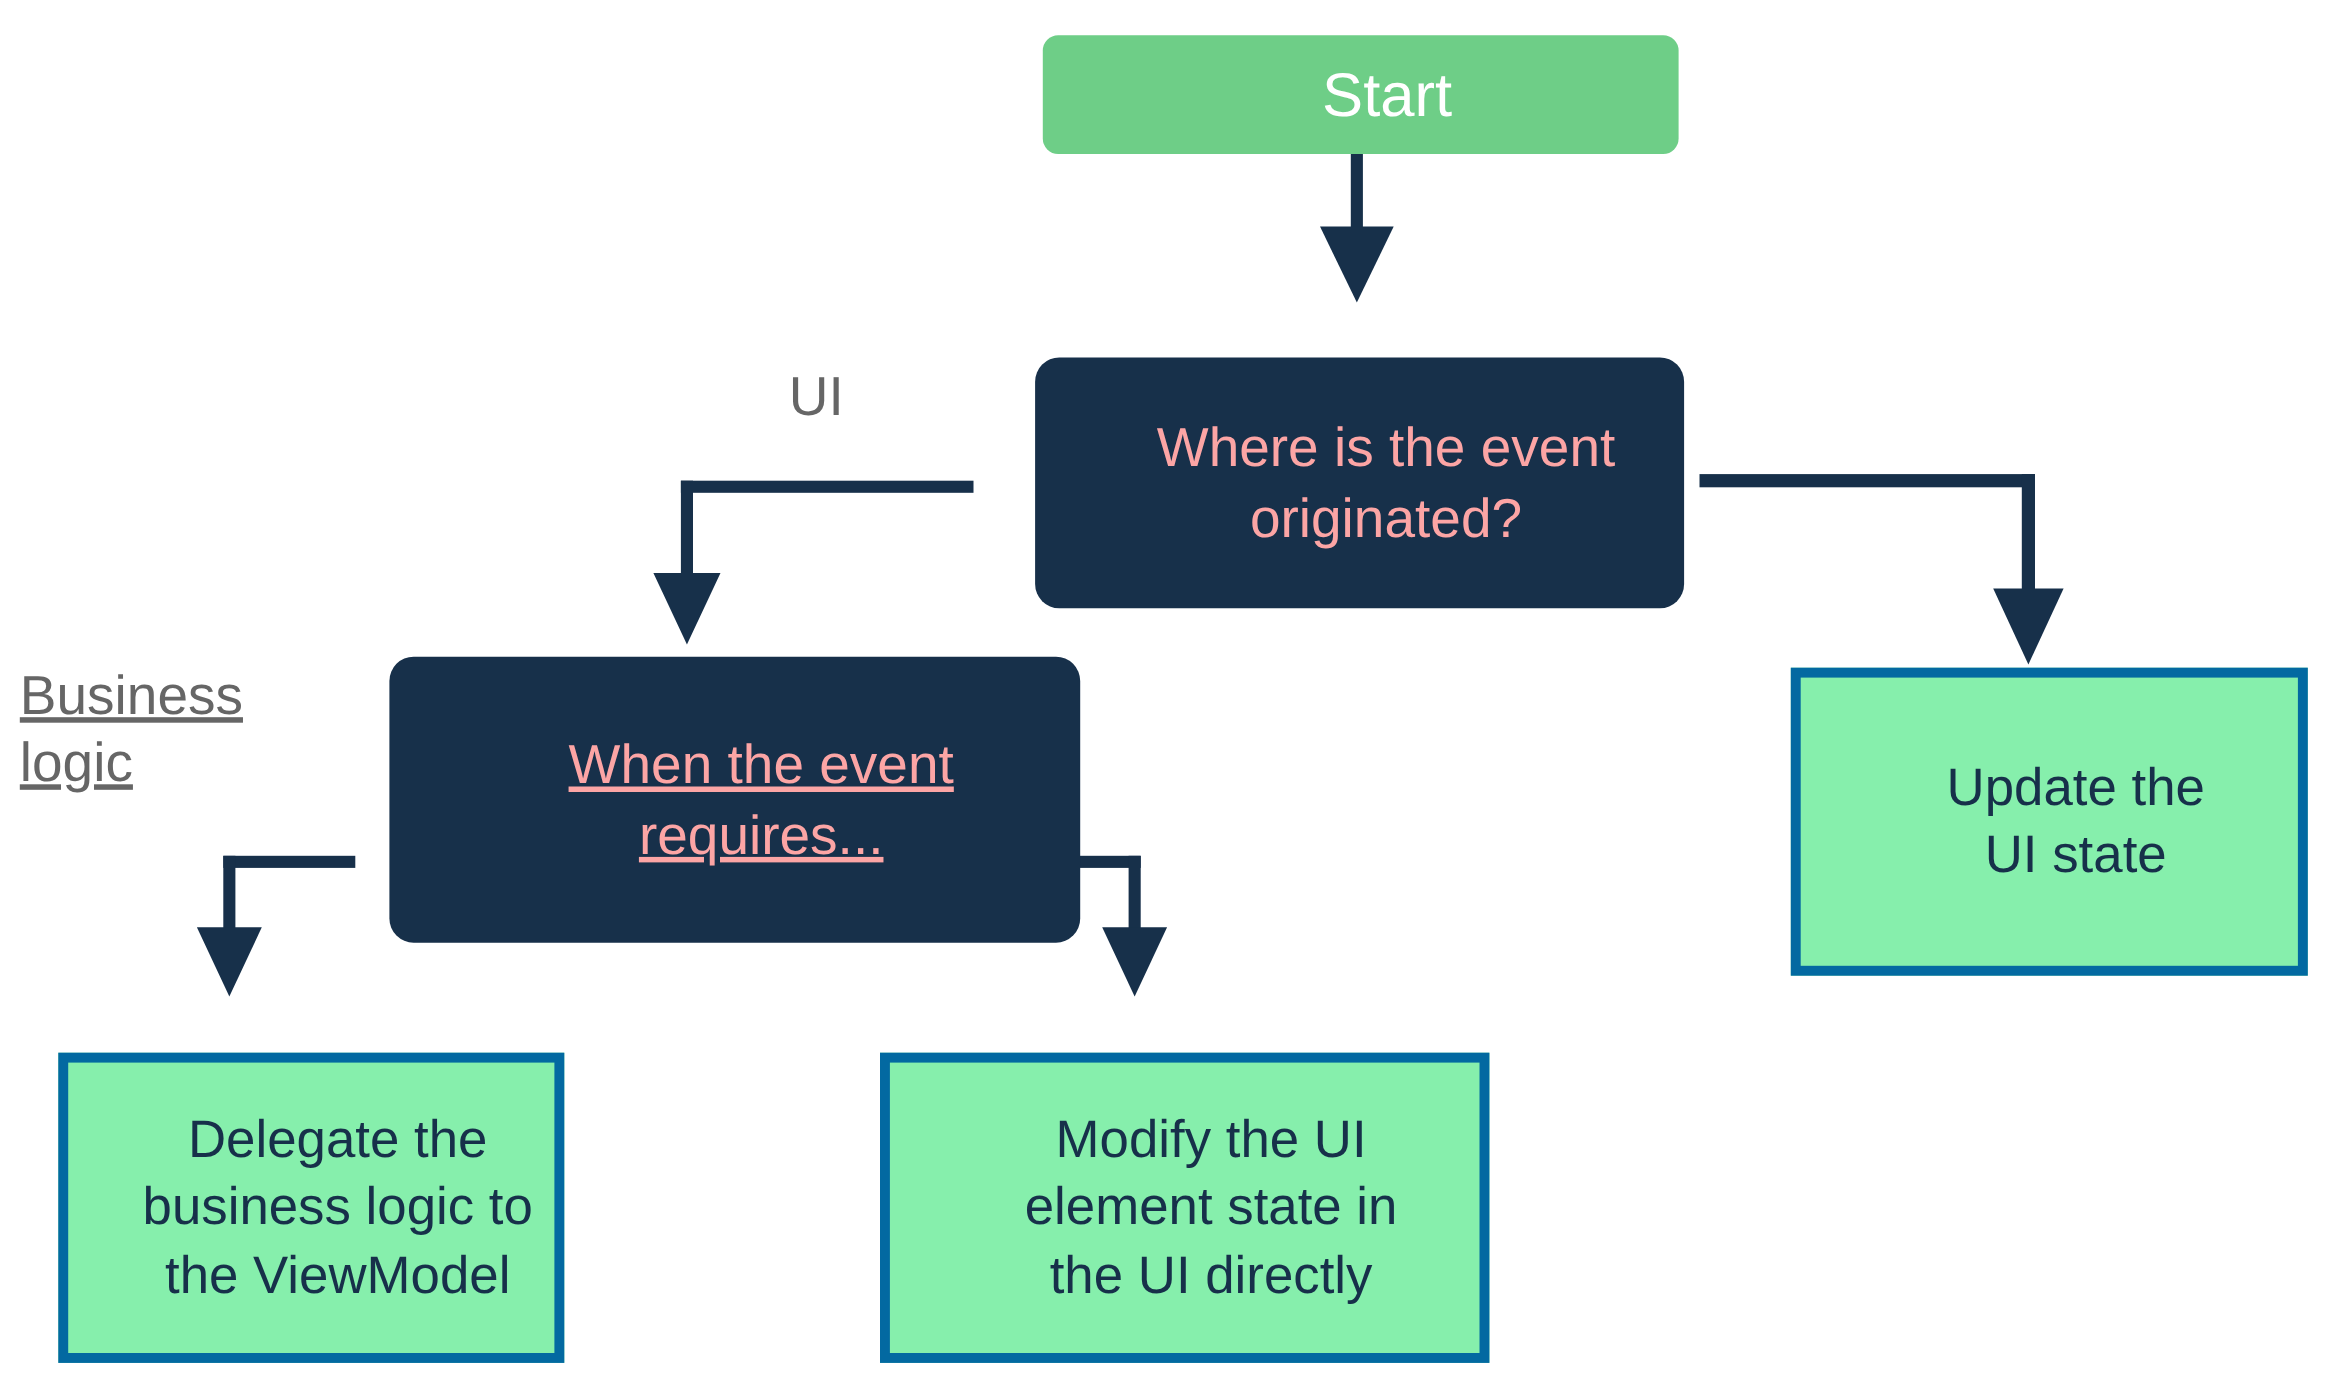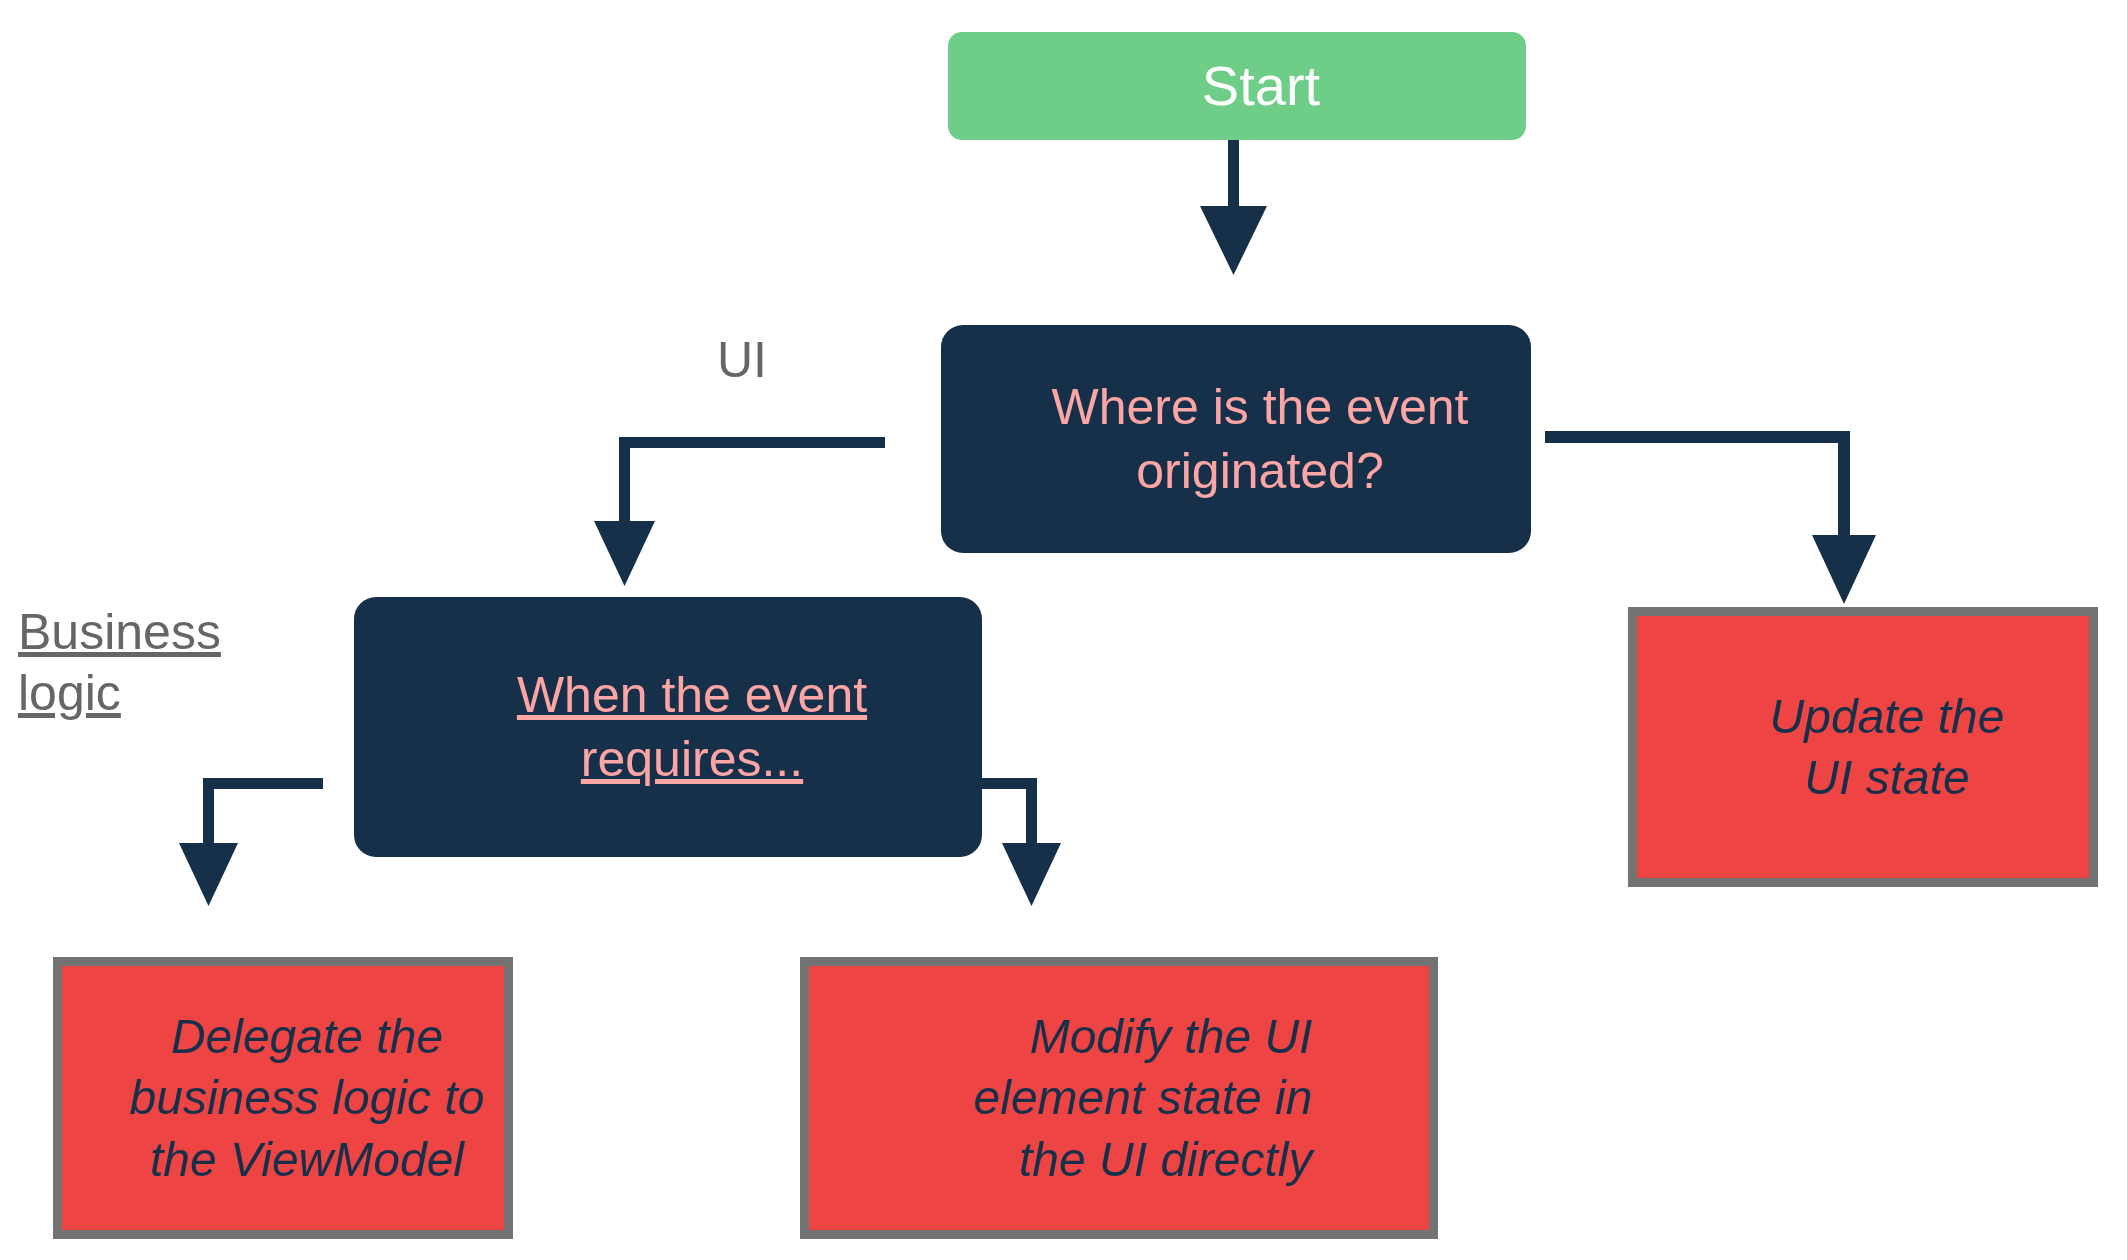--- a/index.html
+++ b/index.html
@@ -42,25 +42,24 @@
   
   .node-dark {
     background: #17304a;
     border-radius: 22px;
     color: #fca5a5;
     font-size: 50px;
   }
 
   
   .node-outline {
-    background: #ef4444;
-    border: 9px solid #737373;
+    background: #86efac;
+    border: 9px solid #0369a1;
     color: #17304a;
     font-size: 48px;
-    font-style: italic;
   }
 
   
   .edge-label {
     position: absolute;
     color: #666666;
     font-size: 50px;
     line-height: 1.22;
     white-space: pre-line;
   }
@@ -132,21 +131,21 @@
     <span class="node-text">Update the
 UI state</span>
   </div>
 
   <div class="node node-outline" style="left:53px; top:957px; width:460px; height:282px;">
     <span class="node-text">Delegate the
 business logic to
 the ViewModel</span>
   </div>
 
-  <div class="node node-outline" style="left:800px; top:957px; width:638px; height:282px;text-align:right;">
+  <div class="node node-outline" style="left:800px; top:957px; width:554px; height:282px;">
     <span class="node-text">Modify the UI
 element state in
 the UI directly</span>
   </div>
 
   <div class="edge-label align-left" style="left:717px; top:330px;">UI</div>
 
 
   <div class="edge-label align-right" style="left:18px; top:602px; width:267px;">Business
 logic</div>

